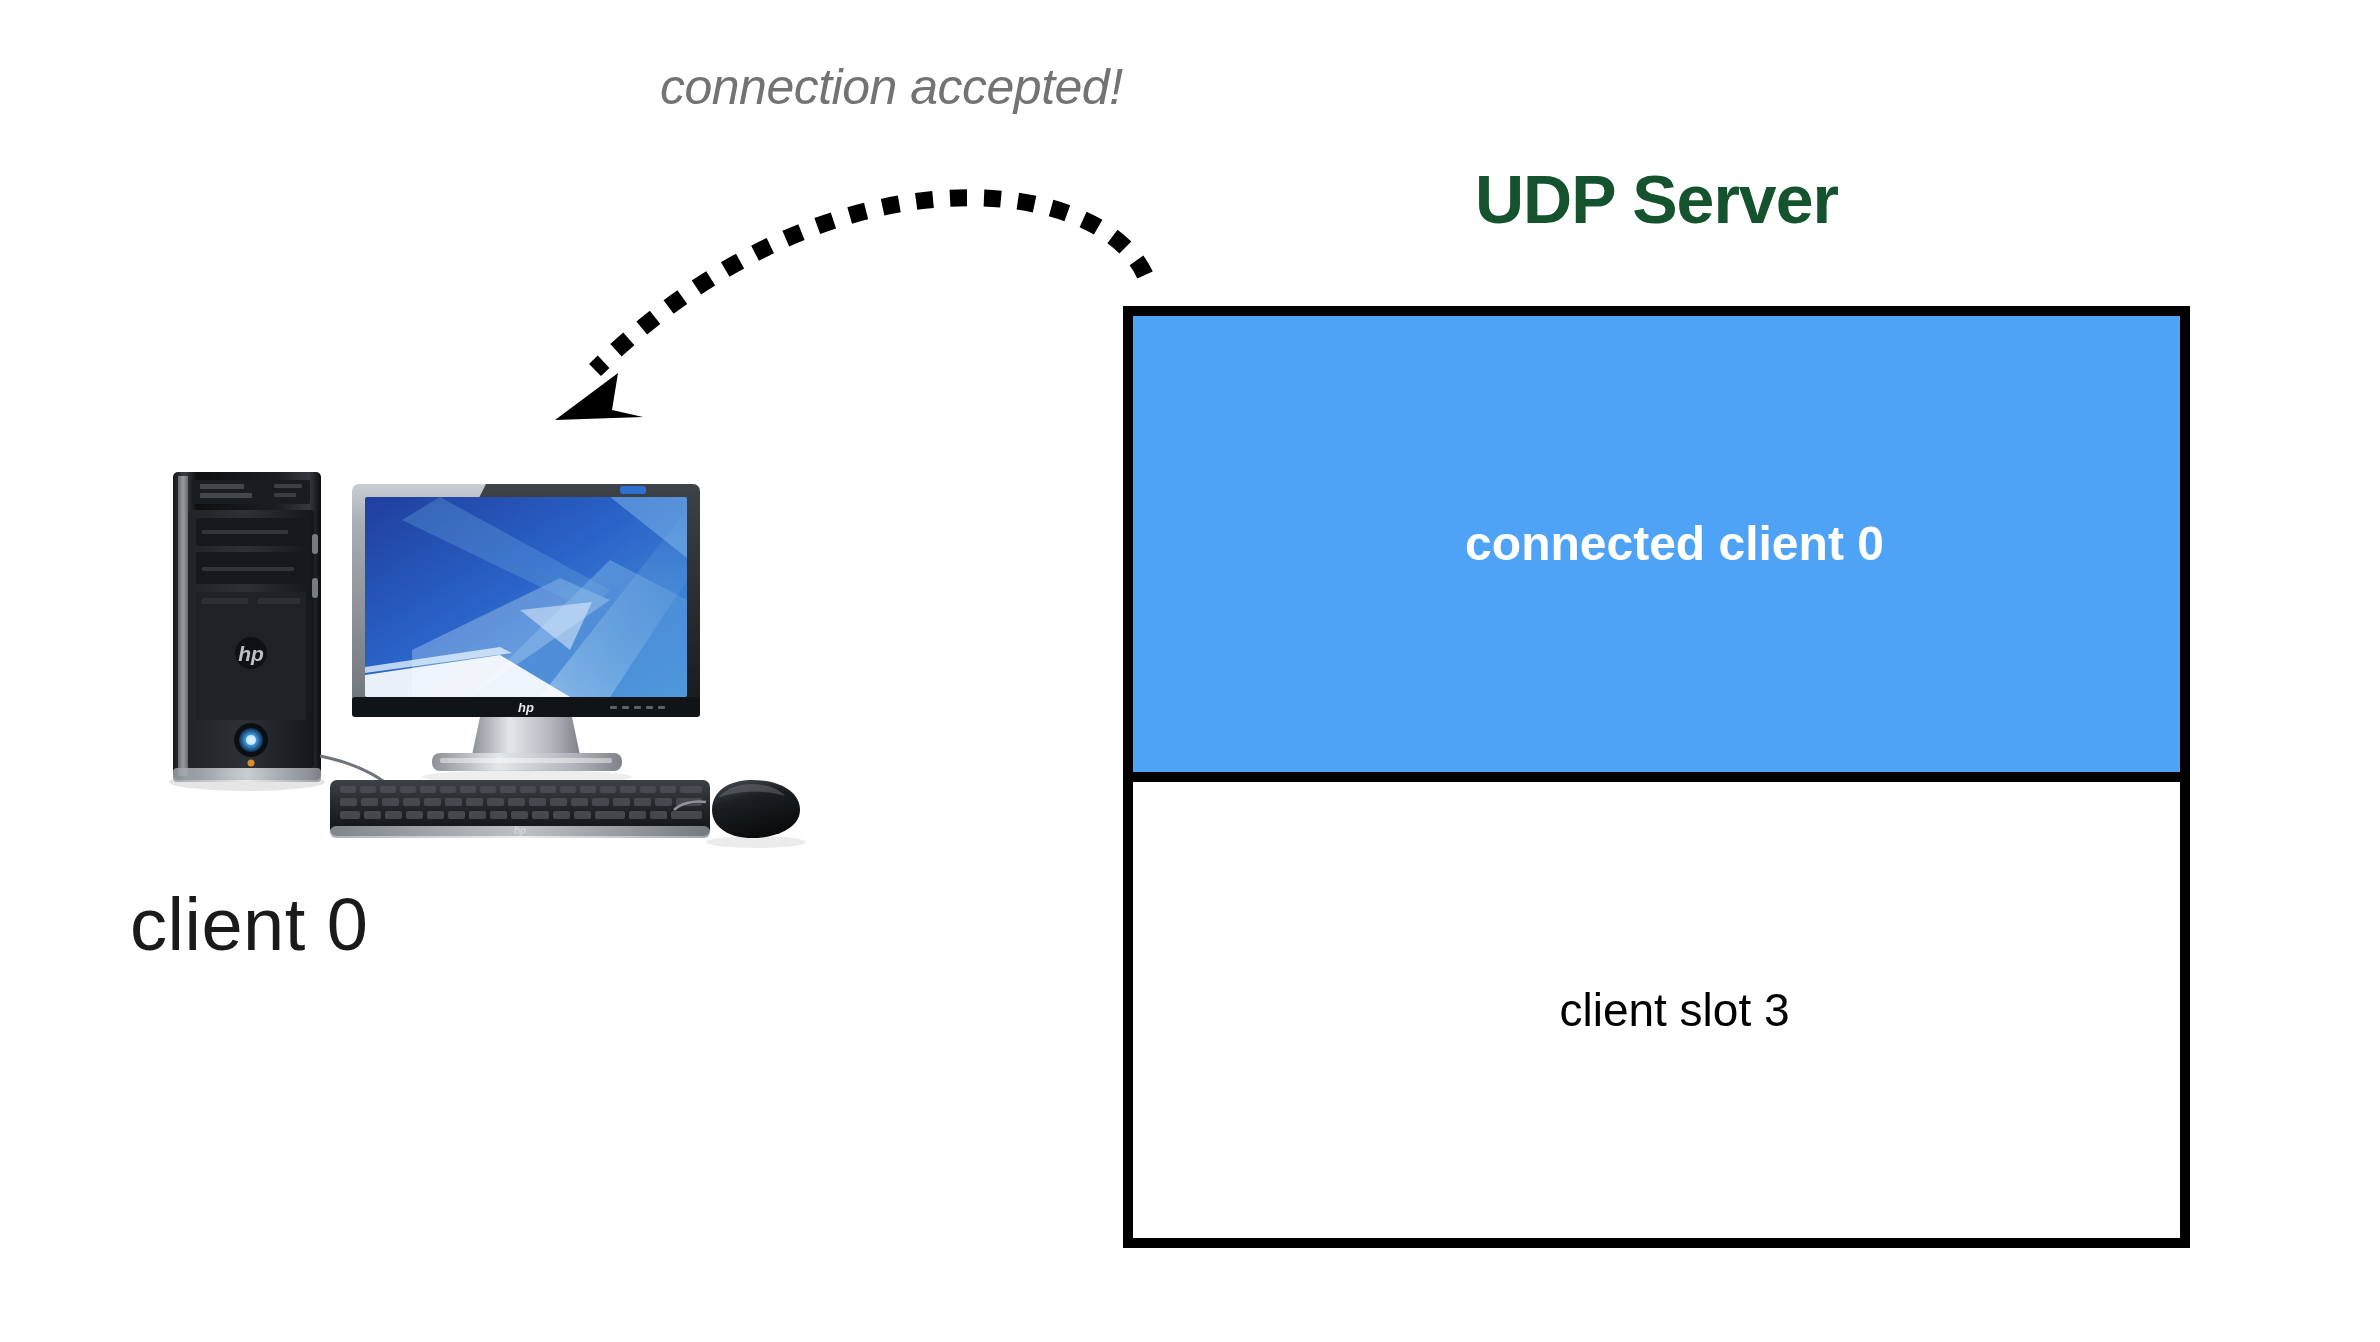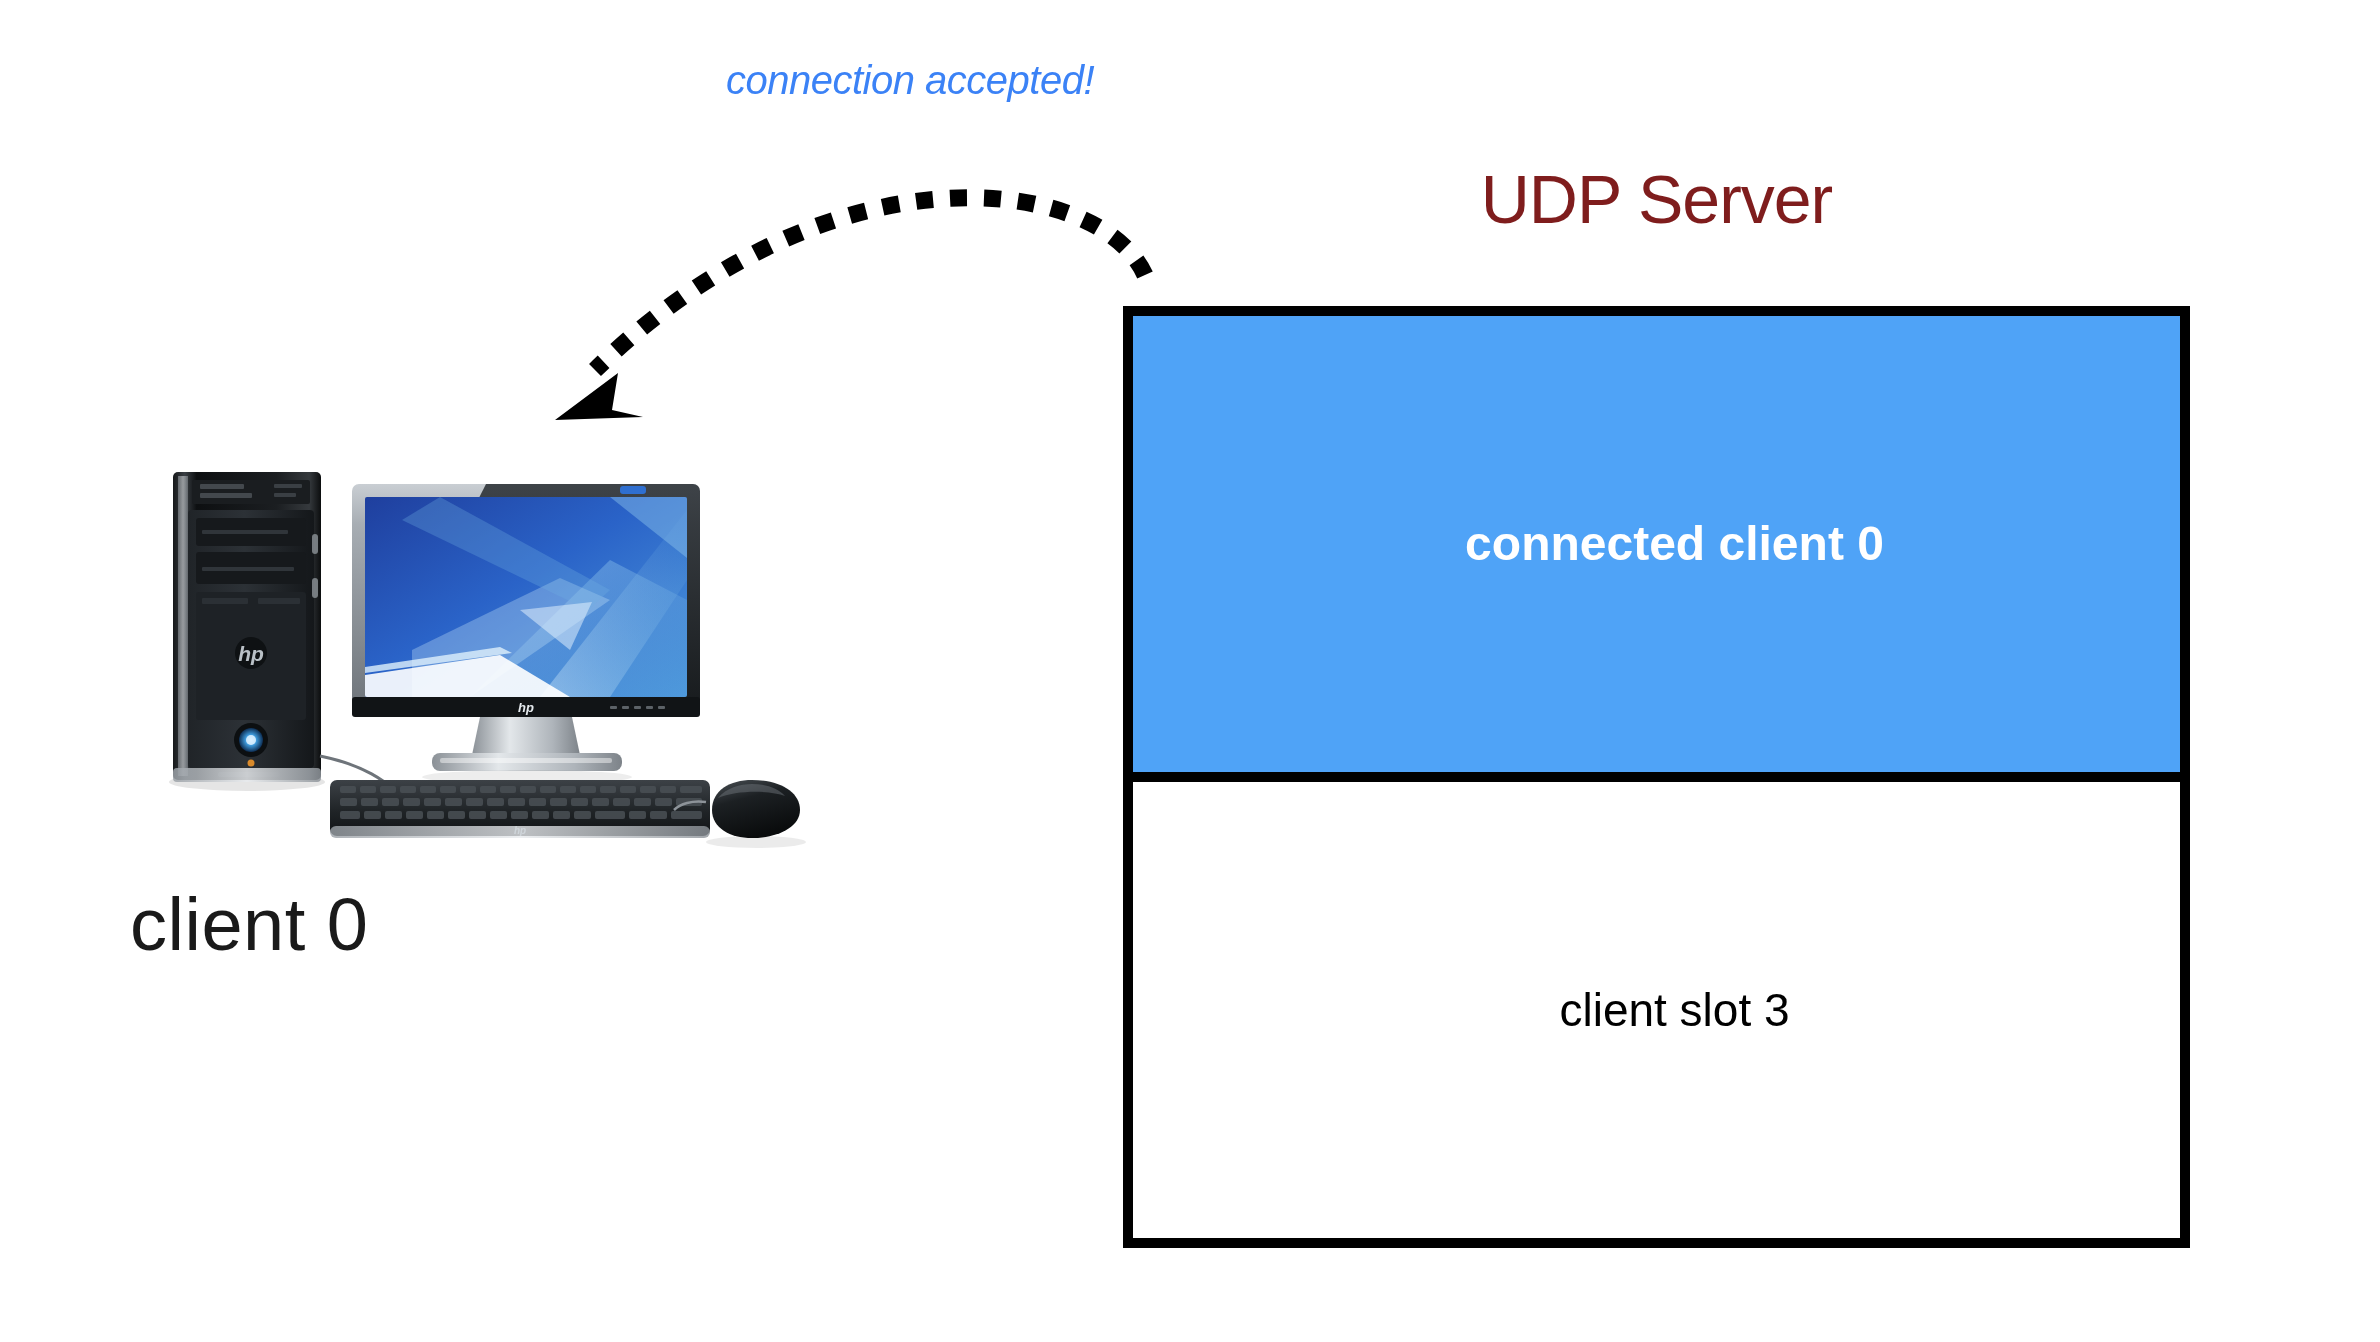--- a/index.html
+++ b/index.html
@@ -15,50 +15,50 @@
     font-family: "Liberation Sans", sans-serif;
     -webkit-font-smoothing: antialiased;
   }
 
   
   #connection-label {
     position: absolute;
     left: 660px;
     top: 58px;
     width: 500px;
-    text-align: center;
+    text-align: left;
     font-family: "Liberation Sans", sans-serif;
     font-style: italic;
     font-weight: 400;
-    font-size: 40px;
+    font-size: 50px;
     letter-spacing: -0.5px;
-    color: #3b82f6;
+    color: #737373;
     white-space: nowrap;
   }
 
   
   #flow-arrow {
     position: absolute;
     left: 500px;
     top: 120px;
     width: 720px;
     height: 340px;
   }
 
   
   #server-title {
     position: absolute;
     left: 1123px;
     top: 160px;
     width: 1067px;
     text-align: center;
     font-size: 68px;
-    font-weight: normal;
+    font-weight: bold;
     letter-spacing: -1px;
-    color: #7f1d1d;
+    color: #14532d;
     white-space: nowrap;
   }
 
   
   #server-box {
     position: absolute;
     left: 1123px;
     top: 306px;
     width: 1067px;
     height: 942px;

